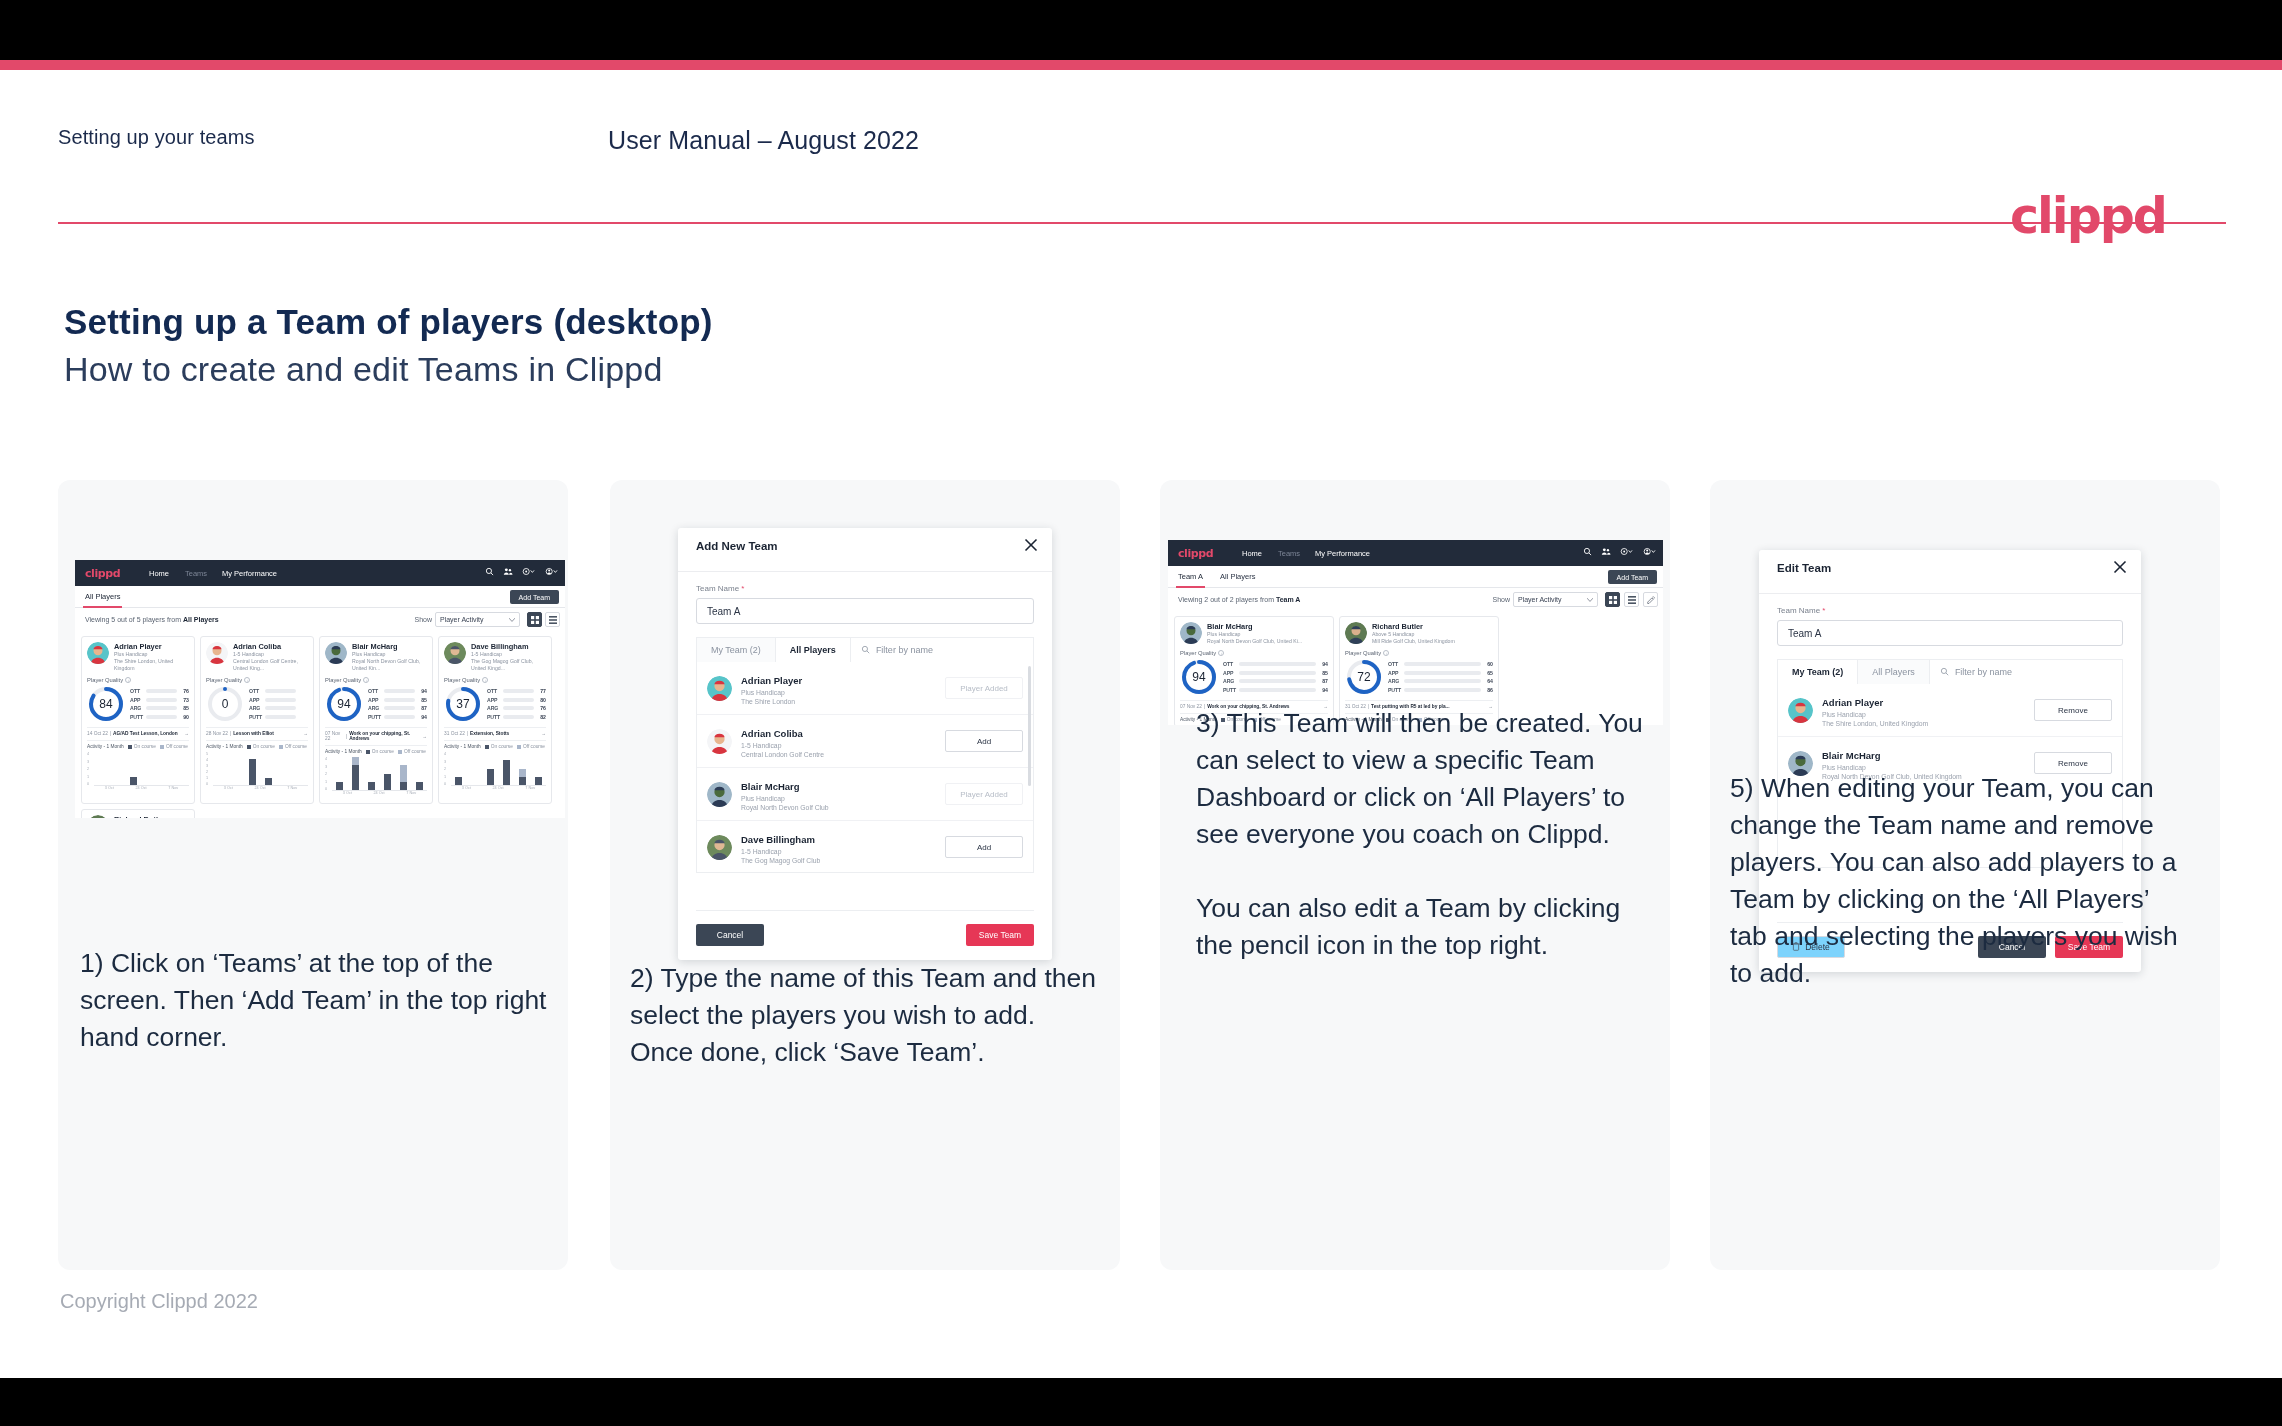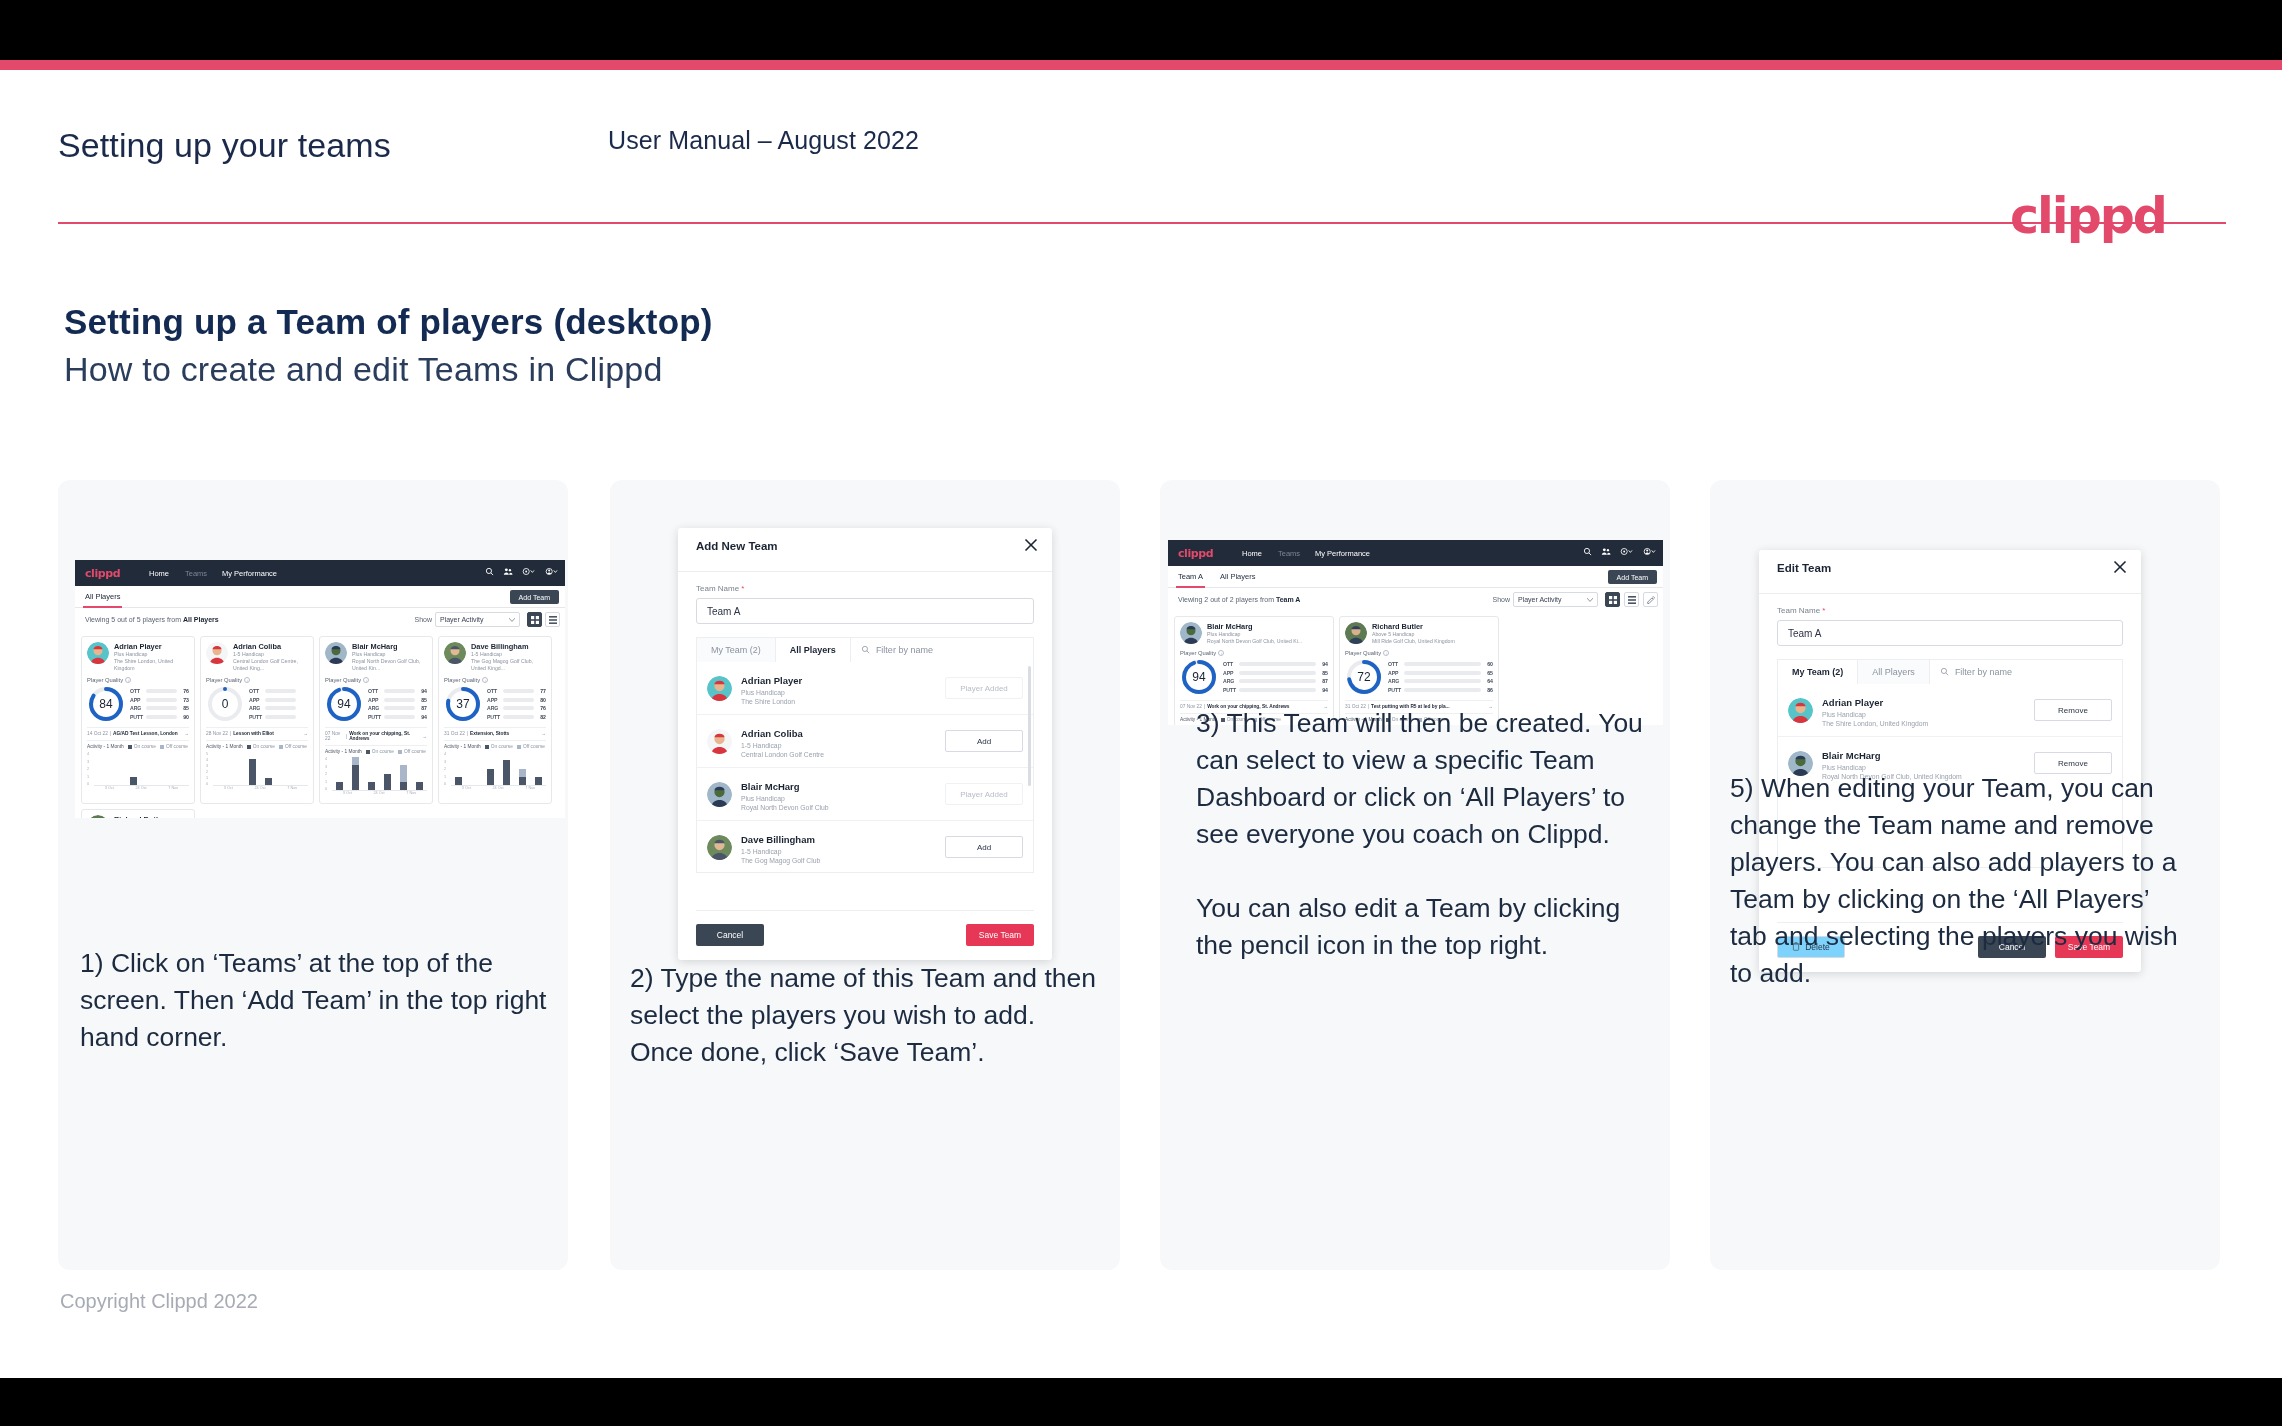--- a/index.html
+++ b/index.html
@@ -11,21 +11,21 @@
   }
 
   
   .slide { position: relative; width: 2282px; height: 1426px; background: #fff; }
   .band-top-black { position: absolute; left: 0; top: 0; width: 100%; height: 60px; background: #000; }
   .band-top-pink  { position: absolute; left: 0; top: 60px; width: 100%; height: 10px; background: #e2496a; }
   .band-bottom-black { position: absolute; left: 0; bottom: 0; width: 100%; height: 48px; background: #000; }
 
   
   .header { position: absolute; left: 0; top: 70px; width: 100%; height: 155px; }
-  .hdr-left  { position: absolute; left: 58px;  top: 56px; font-size: 34px; color: #1b2a4b; letter-spacing: .1px; }
+  .hdr-left  { position: absolute; left: 58px;  top: 56px; font-size: 20px; color: #1b2a4b; letter-spacing: .1px; }
   .hdr-mid   { position: absolute; left: 608px; top: 56px; font-size: 25px; color: #1b2a4b; letter-spacing: .1px; }
   .hdr-rule  { position: absolute; left: 58px; top: 152px; width: 2168px; height: 2px; background: #e2496a; }
 
   .logo { position: absolute; right: 52px; top: 118px; width: 220px; height: 60px; }
   .logo svg { display: block; }
 
   
   .title-main { position: absolute; left: 64px; top: 302px; font-size: 35px; font-weight: bold; color: #132a52; letter-spacing: .2px; }
   .title-sub  { position: absolute; left: 64px; top: 350px; font-size: 34px; font-weight: normal; color: #2b3d5c; letter-spacing: .2px; }
 

